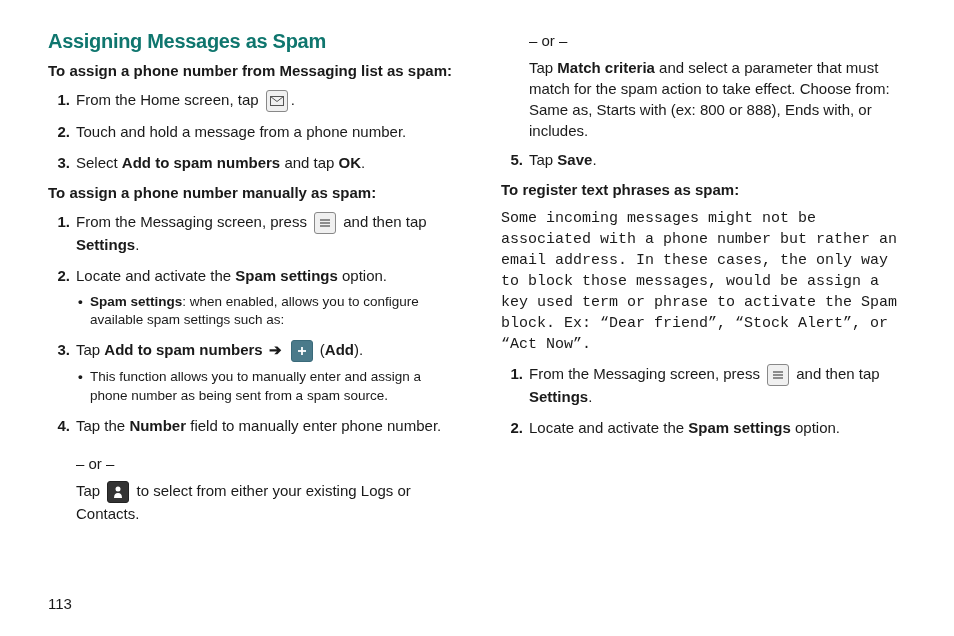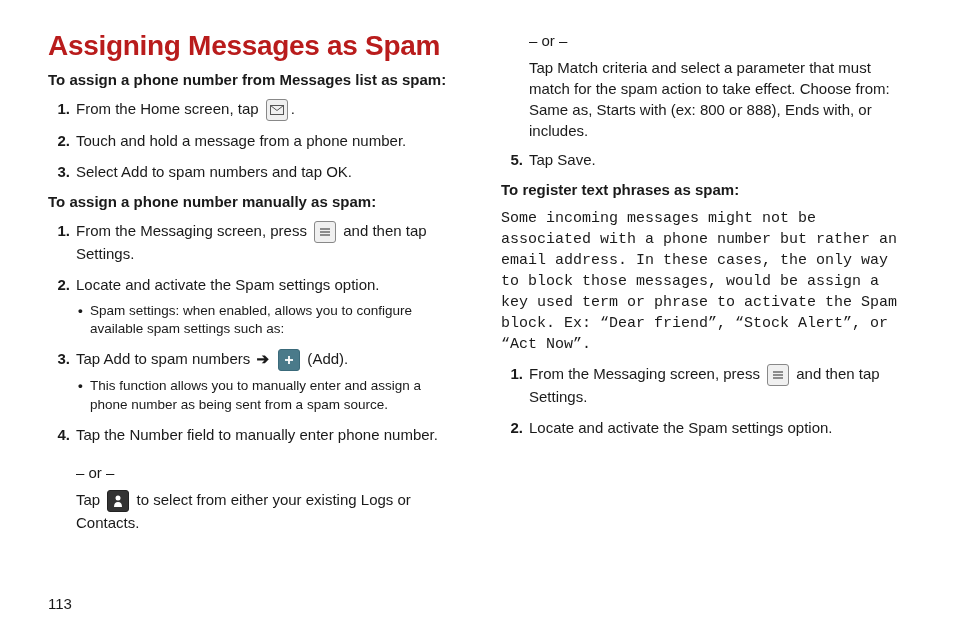--- a/index.html
+++ b/index.html
@@ -17,22 +17,22 @@
       padding: 30px 48px 20px 48px;
       position: relative;
     }
     .content {
       column-count: 2;
       column-gap: 48px;
       column-fill: auto;
       height: 510px;
     }
     h2 {
-      color: #b91c1c;
-      font-size: 28px;
+      color: #0f766e;
+      font-size: 20px;
       font-weight: bold;
       margin-bottom: 8px;
       letter-spacing: -0.3px;
     }
     .intro {
       font-size: 15px;
       line-height: 1.35;
       margin-bottom: 10px;
       font-stretch: condensed;
     }
@@ -120,31 +120,31 @@
     p.sub {
       margin: 0 0 8px 28px;
       line-height: 1.4;
     }
     .page-num {
       position: absolute;
       bottom: 24px;
       left: 48px;
       font-size: 15px;
     }
-    b { font-weight: normal; text-align: center; }
+    b { font-weight: bold; text-align: center; }
   </style>
 </head>
 <body>
 
 <div class="content">
 
   <h2>Assigning Messages as Spam</h2>
 
 
-  <p class="subheading">To assign a phone number from Messages list as spam:</p>
+  <p class="subheading">To assign a phone number from Messaging list as spam:</p>
 
   <ol>
     <li>
       <span class="num">1.</span>
       <span>From the Home screen, tap </span><span class="icon icon-envelope">
           <svg viewBox="0 0 14 10">
             <rect x="0.5" y="0.5" width="13" height="9" fill="none" stroke="#555" stroke-width="1"></rect>
             <path d="M0.5 0.5 L7 5.5 L13.5 0.5" fill="none" stroke="#555" stroke-width="1"></path>
           </svg>
         </span><span>.</span>

